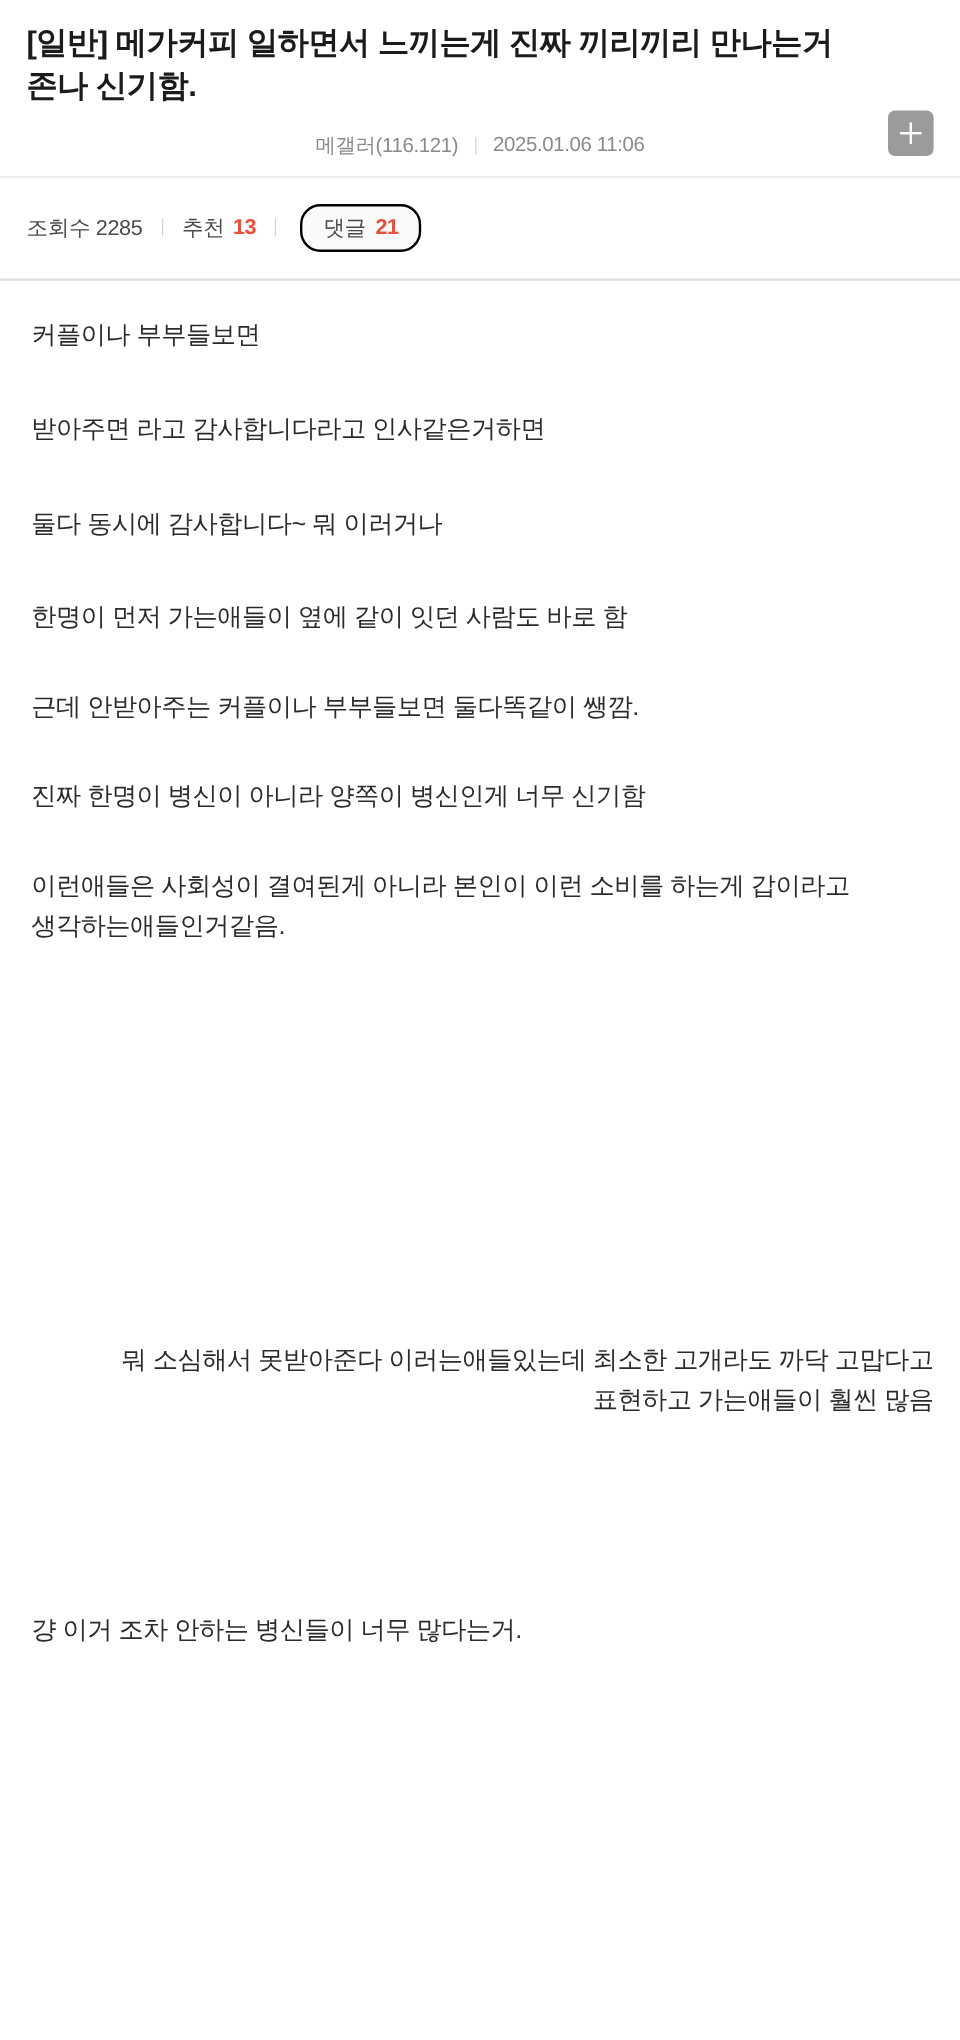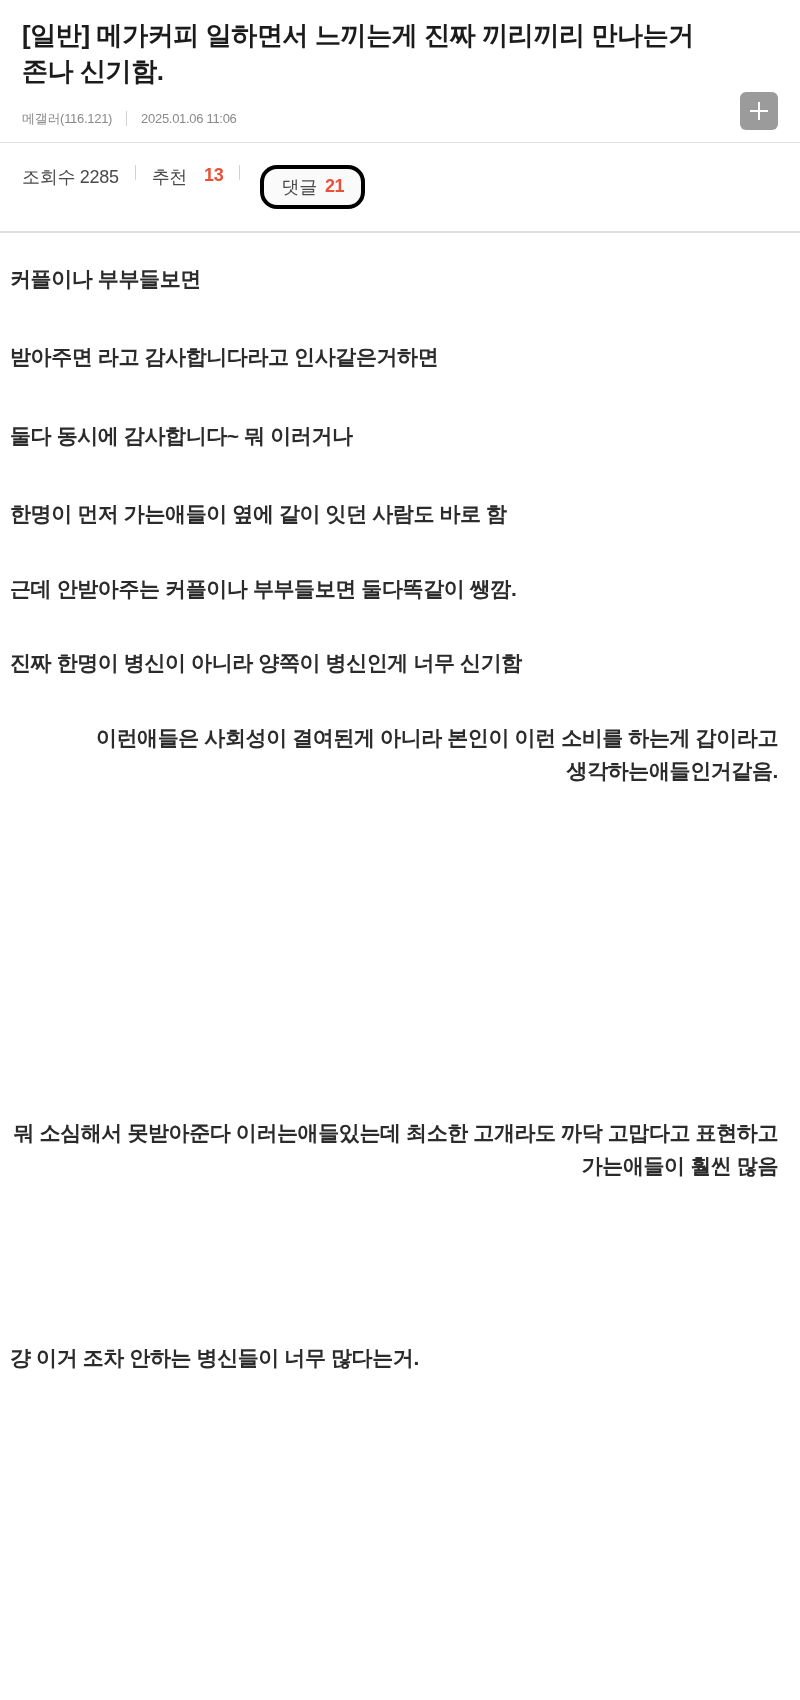--- a/index.html
+++ b/index.html
@@ -38,23 +38,24 @@
     letter-spacing: -0.4px;
     margin: 0;
     padding-right: 40px;
     word-break: keep-all;
   }
 
   .meta-row {
     display: flex;
     align-items: center;
     margin-top: 20px;
-    font-size: 13px;
+    font-size: 17px;
     color: #8a8a8a;
     letter-spacing: -0.3px;
+    justify-content: center;
   }
   .meta-author { color: #8a8a8a; }
   .meta-sep {
     display: inline-block;
     width: 1px;
     height: 15px;
     background: #d2d2d2;
     margin: 0 14px;
   }
   .meta-date { color: #8a8a8a; }
@@ -87,43 +88,44 @@
 
   .divider {
     height: 1px;
     background: #e3e3e3;
     width: 100%;
   }
 
   
   .stats-row {
     display: flex;
+    align-items: center;
     padding: 22px 22px 22px 22px;
     font-size: 18px;
     color: #4a4a4a;
     letter-spacing: -0.3px;
   }
   .stat-views { color: #4a4a4a; }
   .stat-sep {
     display: inline-block;
     width: 1px;
     height: 15px;
     background: #d2d2d2;
     margin: 0 16px;
   }
   .stat-recommend-label { color: #4a4a4a; }
   .stat-recommend-count {
     color: #e8503a;
     font-weight: bold;
-    margin-left: 17px;
+    margin-left: 7px;
   }
   .comment-pill {
     display: inline-flex;
     align-items: center;
-    border: 4px solid #000000;
+    border: 2px solid #000000;
     border-radius: 17px;
     padding: 6px 17px;
     background: #fafafa;
     margin-left: 4px;
     cursor: pointer;
   }
   .comment-pill-label { color: #4a4a4a; }
   .comment-pill-count {
     color: #e8503a;
     font-weight: bold;
@@ -131,34 +133,33 @@
   }
 
   .heavy-divider {
     height: 2px;
     background: #dedede;
     width: 100%;
   }
 
   
   .post-body {
-    padding: 30px 22px 40px 10px;
+    padding: 30px 22px 40px 26px;
     box-sizing: border-box;
-    font-weight: bold;
   }
   .body-line {
     font-size: 21px;
     line-height: 1.55;
     color: #2b2b2b;
     letter-spacing: -0.4px;
     margin: 0 0 46px 0;
     word-break: keep-all;
     white-space: pre-wrap;
   }
-  .body-line.gap-large { margin-bottom: 330px; text-align: right; }
+  .body-line.gap-large { margin-bottom: 330px; }
   .body-line.gap-xlarge { margin-bottom: 160px; text-align: right; }
   .body-line.tight { margin-bottom: 42px; }
   .body-line:last-child { margin-bottom: 0; }
 </style>
 </head>
 <body>
 
 <div class="page">
 
   <div class="post-header">

